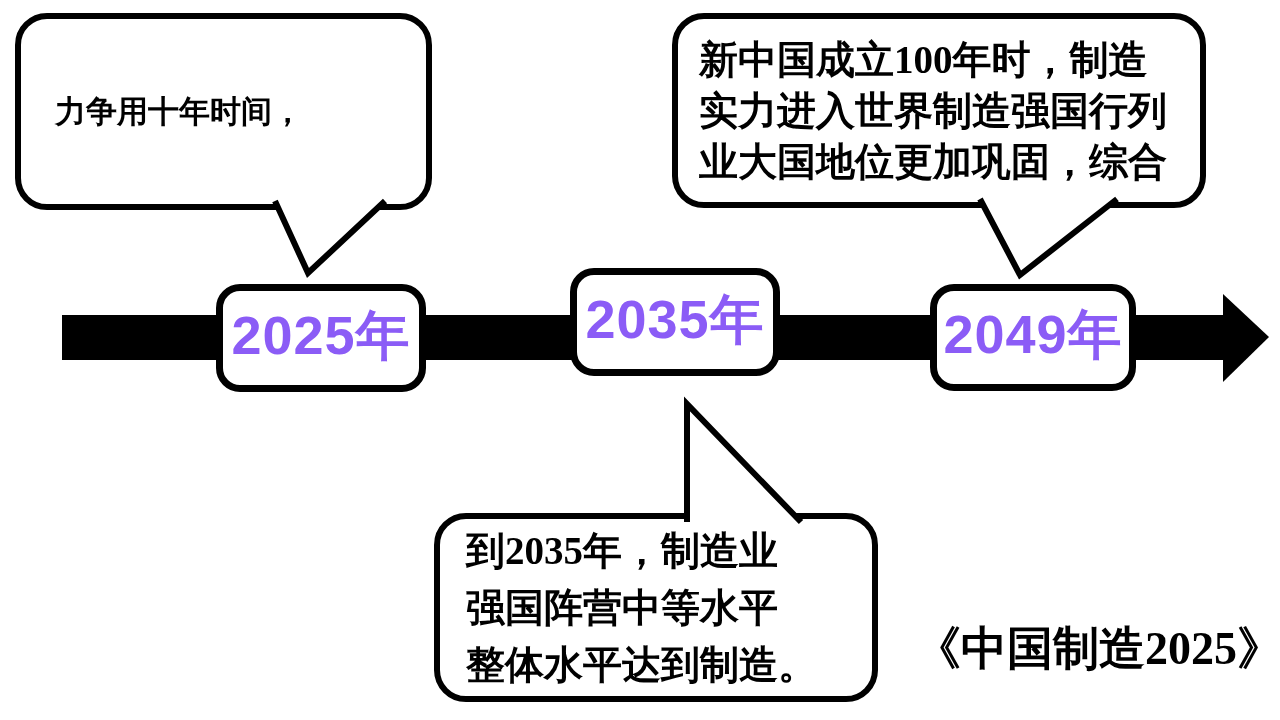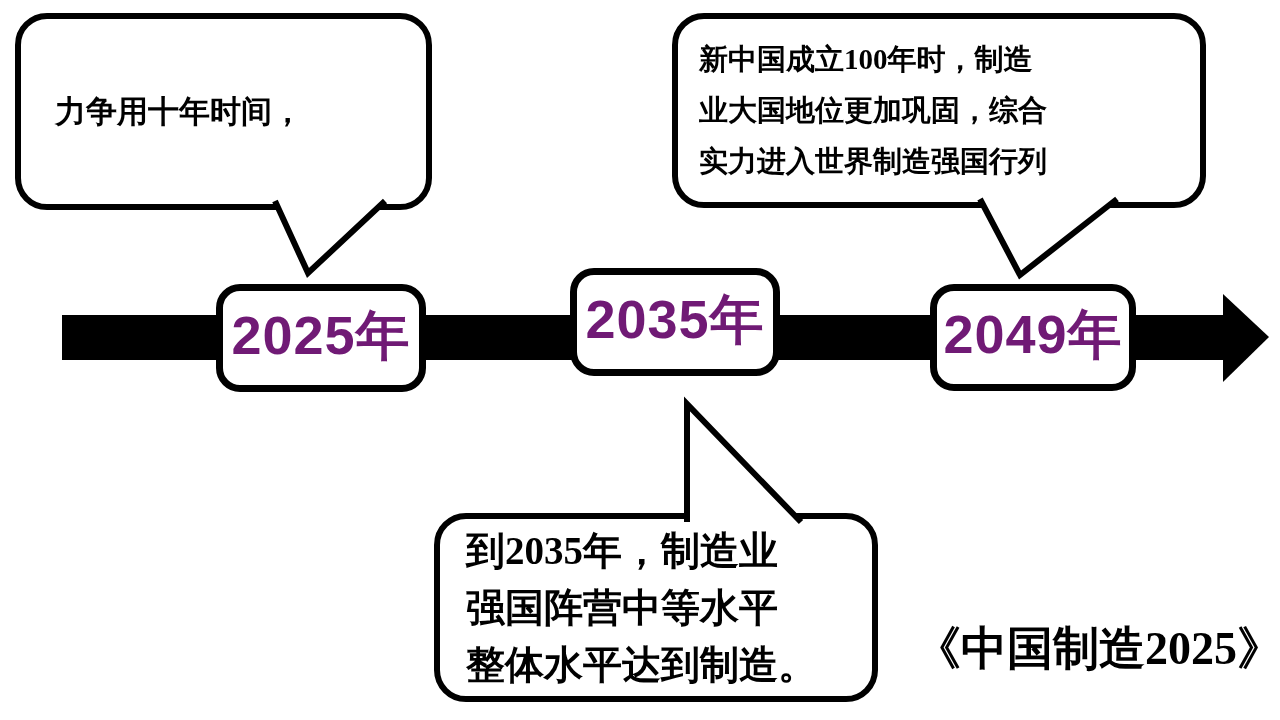--- a/index.html
+++ b/index.html
@@ -34,21 +34,21 @@
     border-radius: 24px;
     display: flex;
     align-items: center;
     justify-content: center;
     z-index: 2;
   }
   .milestone .label {
     font-family: "Liberation Sans", sans-serif;
     font-weight: 700;
     font-size: 54px;
-    color: #701a75;
+    color: #8b5cf6;
     letter-spacing: 1px;
     white-space: nowrap;
     transform: translateY(-2px);
   }
   #box-2025 { left: 216px; top: 284px; width: 210px; height: 108px; }
   #box-2035 { left: 570px; top: 268px; width: 210px; height: 108px; }
   #box-2049 { left: 930px; top: 284px; width: 206px; height: 107px; }
 
   
   .bubble {
@@ -73,21 +73,21 @@
     width: 417px; height: 197px;
     padding: 0 34px;
   }
   #bubble-2025 .line { font-size: 31px; line-height: 64px; }
 
   #bubble-2049 {
     left: 672px; top: 13px;
     width: 534px; height: 195px;
     padding: 0 21px;
   }
-  #bubble-2049 .line { font-size: 29px; line-height: 51px; }
+  #bubble-2049 .line { font-size: 39px; line-height: 51px; }
 
   #bubble-2035 {
     left: 434px; top: 513px;
     width: 444px; height: 189px;
     padding: 0 26px;
   }
   #bubble-2035 .line { font-size: 39px; line-height: 57px; }
 
   
   #source {
@@ -121,22 +121,22 @@
   <div class="milestone" id="box-2049">
     <span class="label">2049年</span>
   </div>
 
   <div class="bubble" id="bubble-2025">
     <div class="line">力争用十年时间，</div>
   </div>
 
   <div class="bubble" id="bubble-2049">
     <div class="line">新中国成立100年时，制造</div>
+    <div class="line">实力进入世界制造强国行列</div>
     <div class="line">业大国地位更加巩固，综合</div>
-    <div class="line">实力进入世界制造强国行列</div>
   </div>
 
   <div class="bubble" id="bubble-2035">
     <div class="line">到2035年，制造业</div>
     <div class="line">强国阵营中等水平</div>
     <div class="line">整体水平达到制造。</div>
   </div>
 
   <svg id="tail-layer" class="svg-layer" viewBox="0 0 1280 720" xmlns="http://www.w3.org/2000/svg">
 

